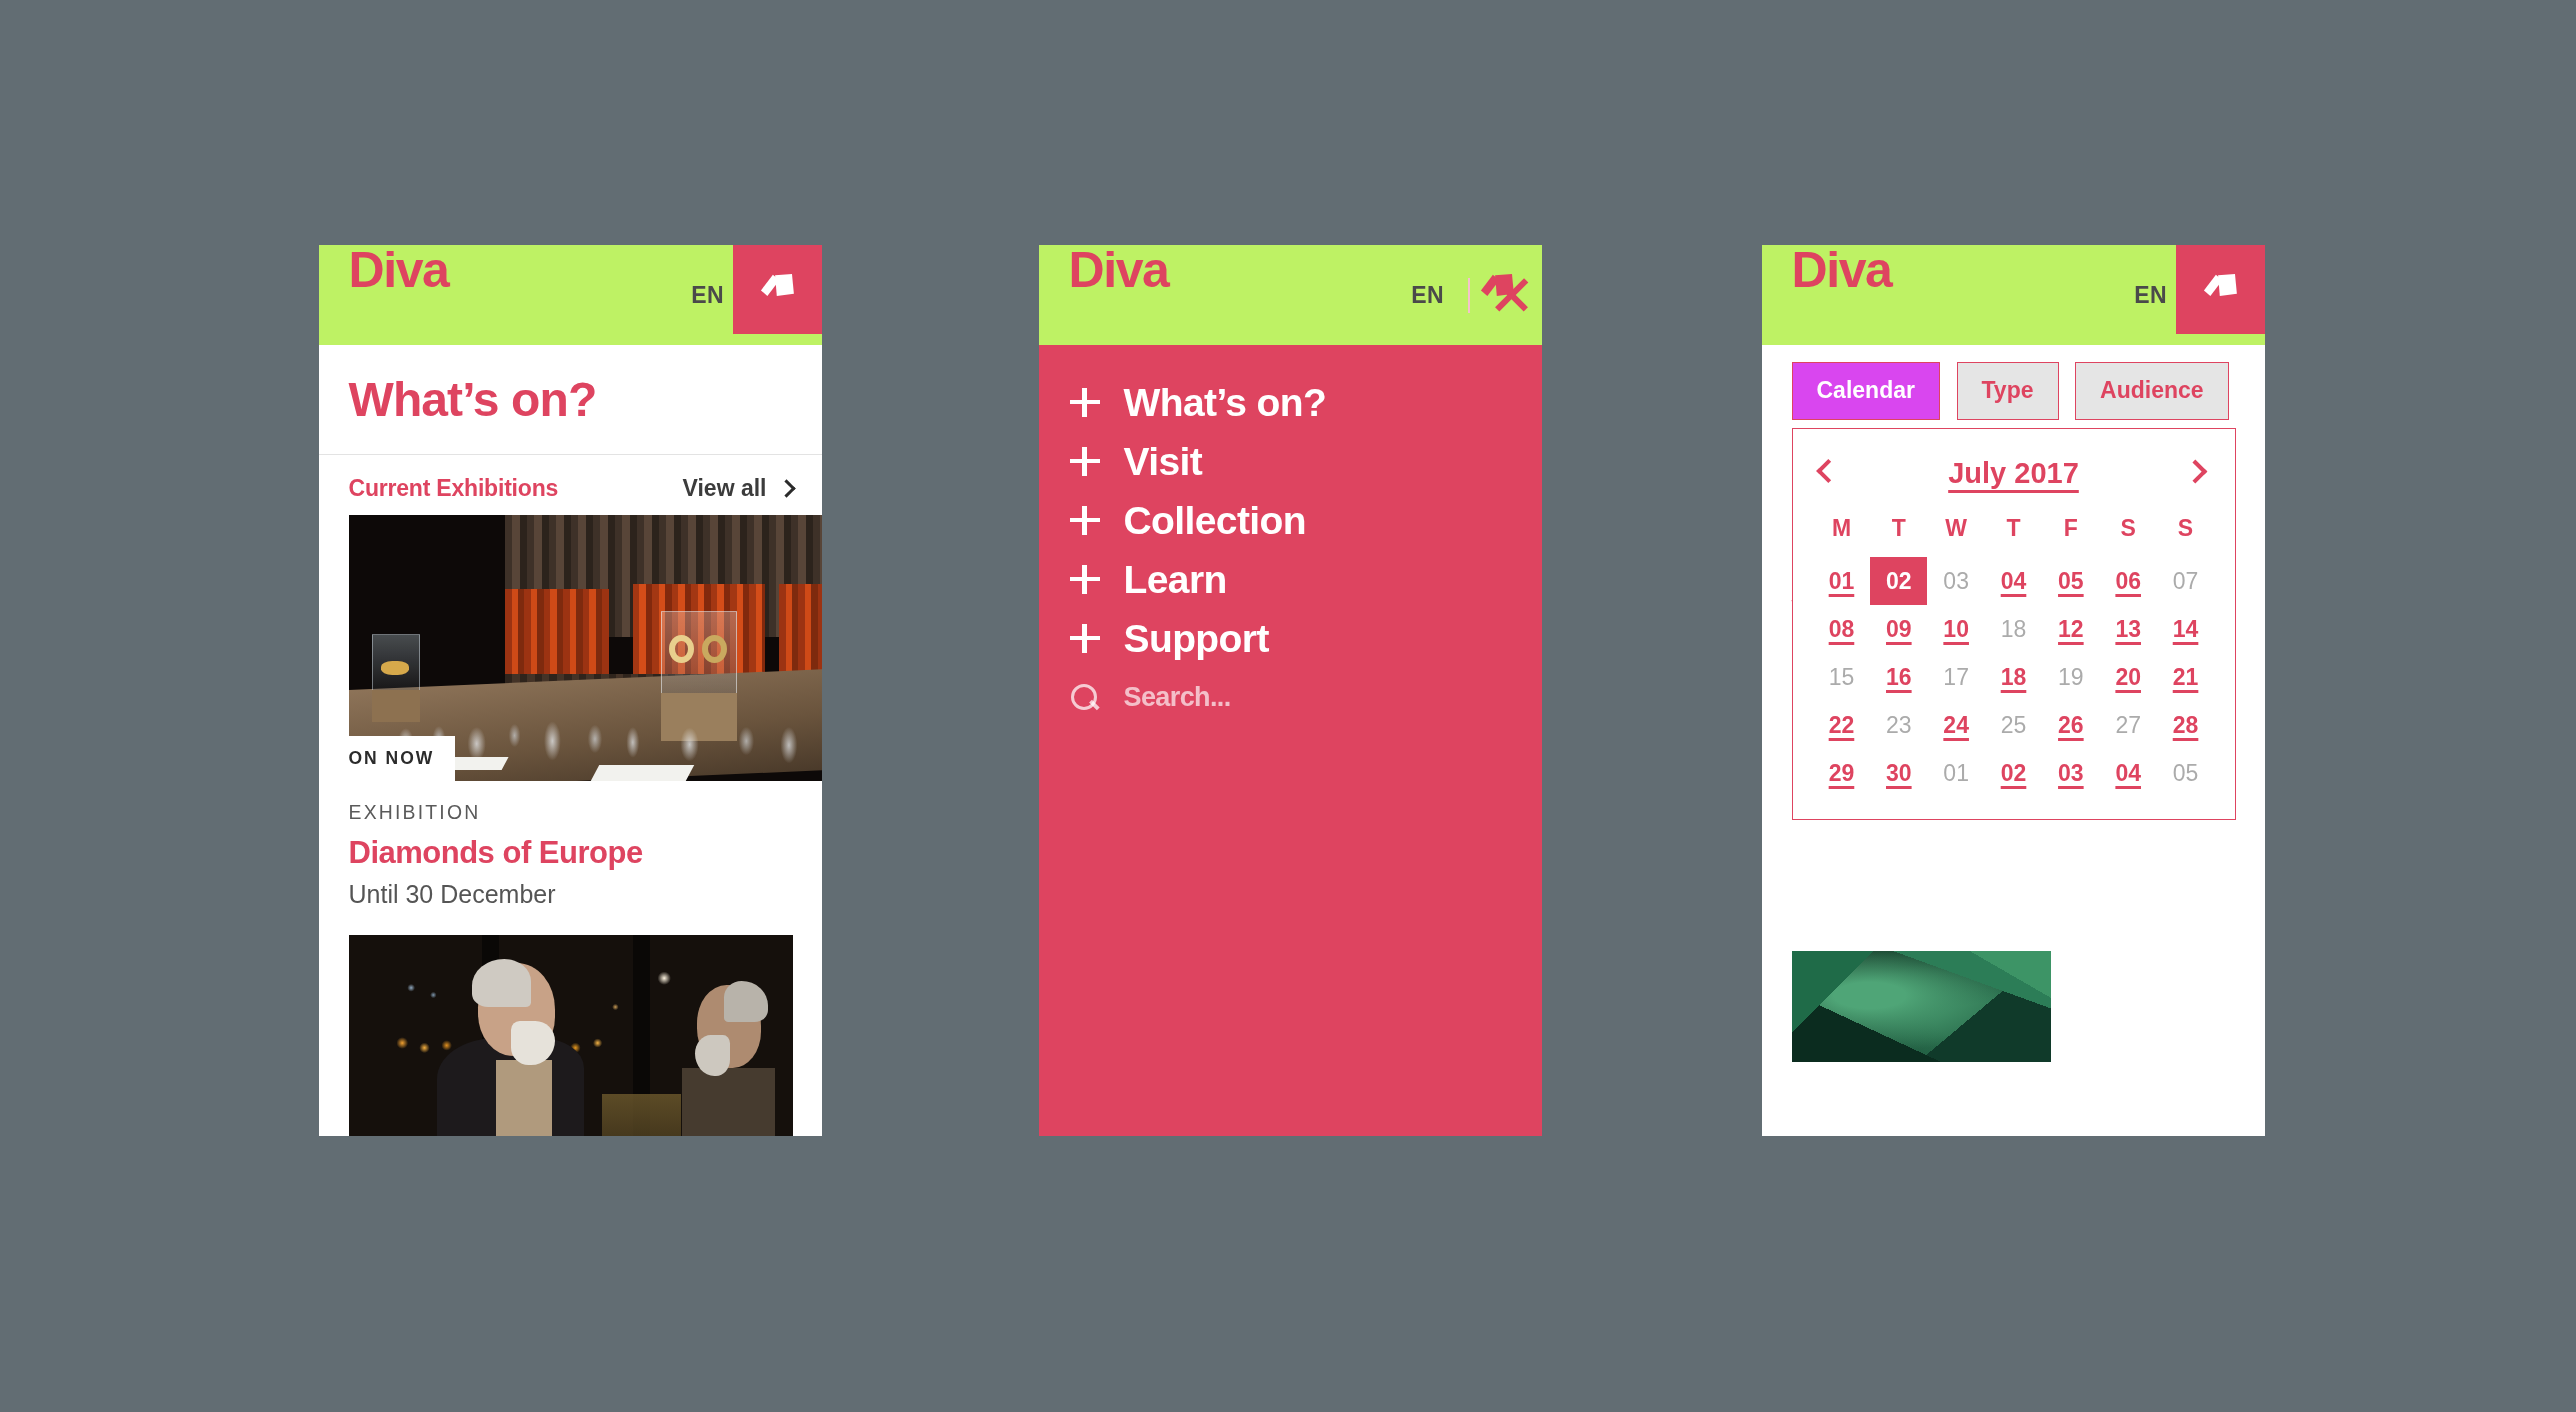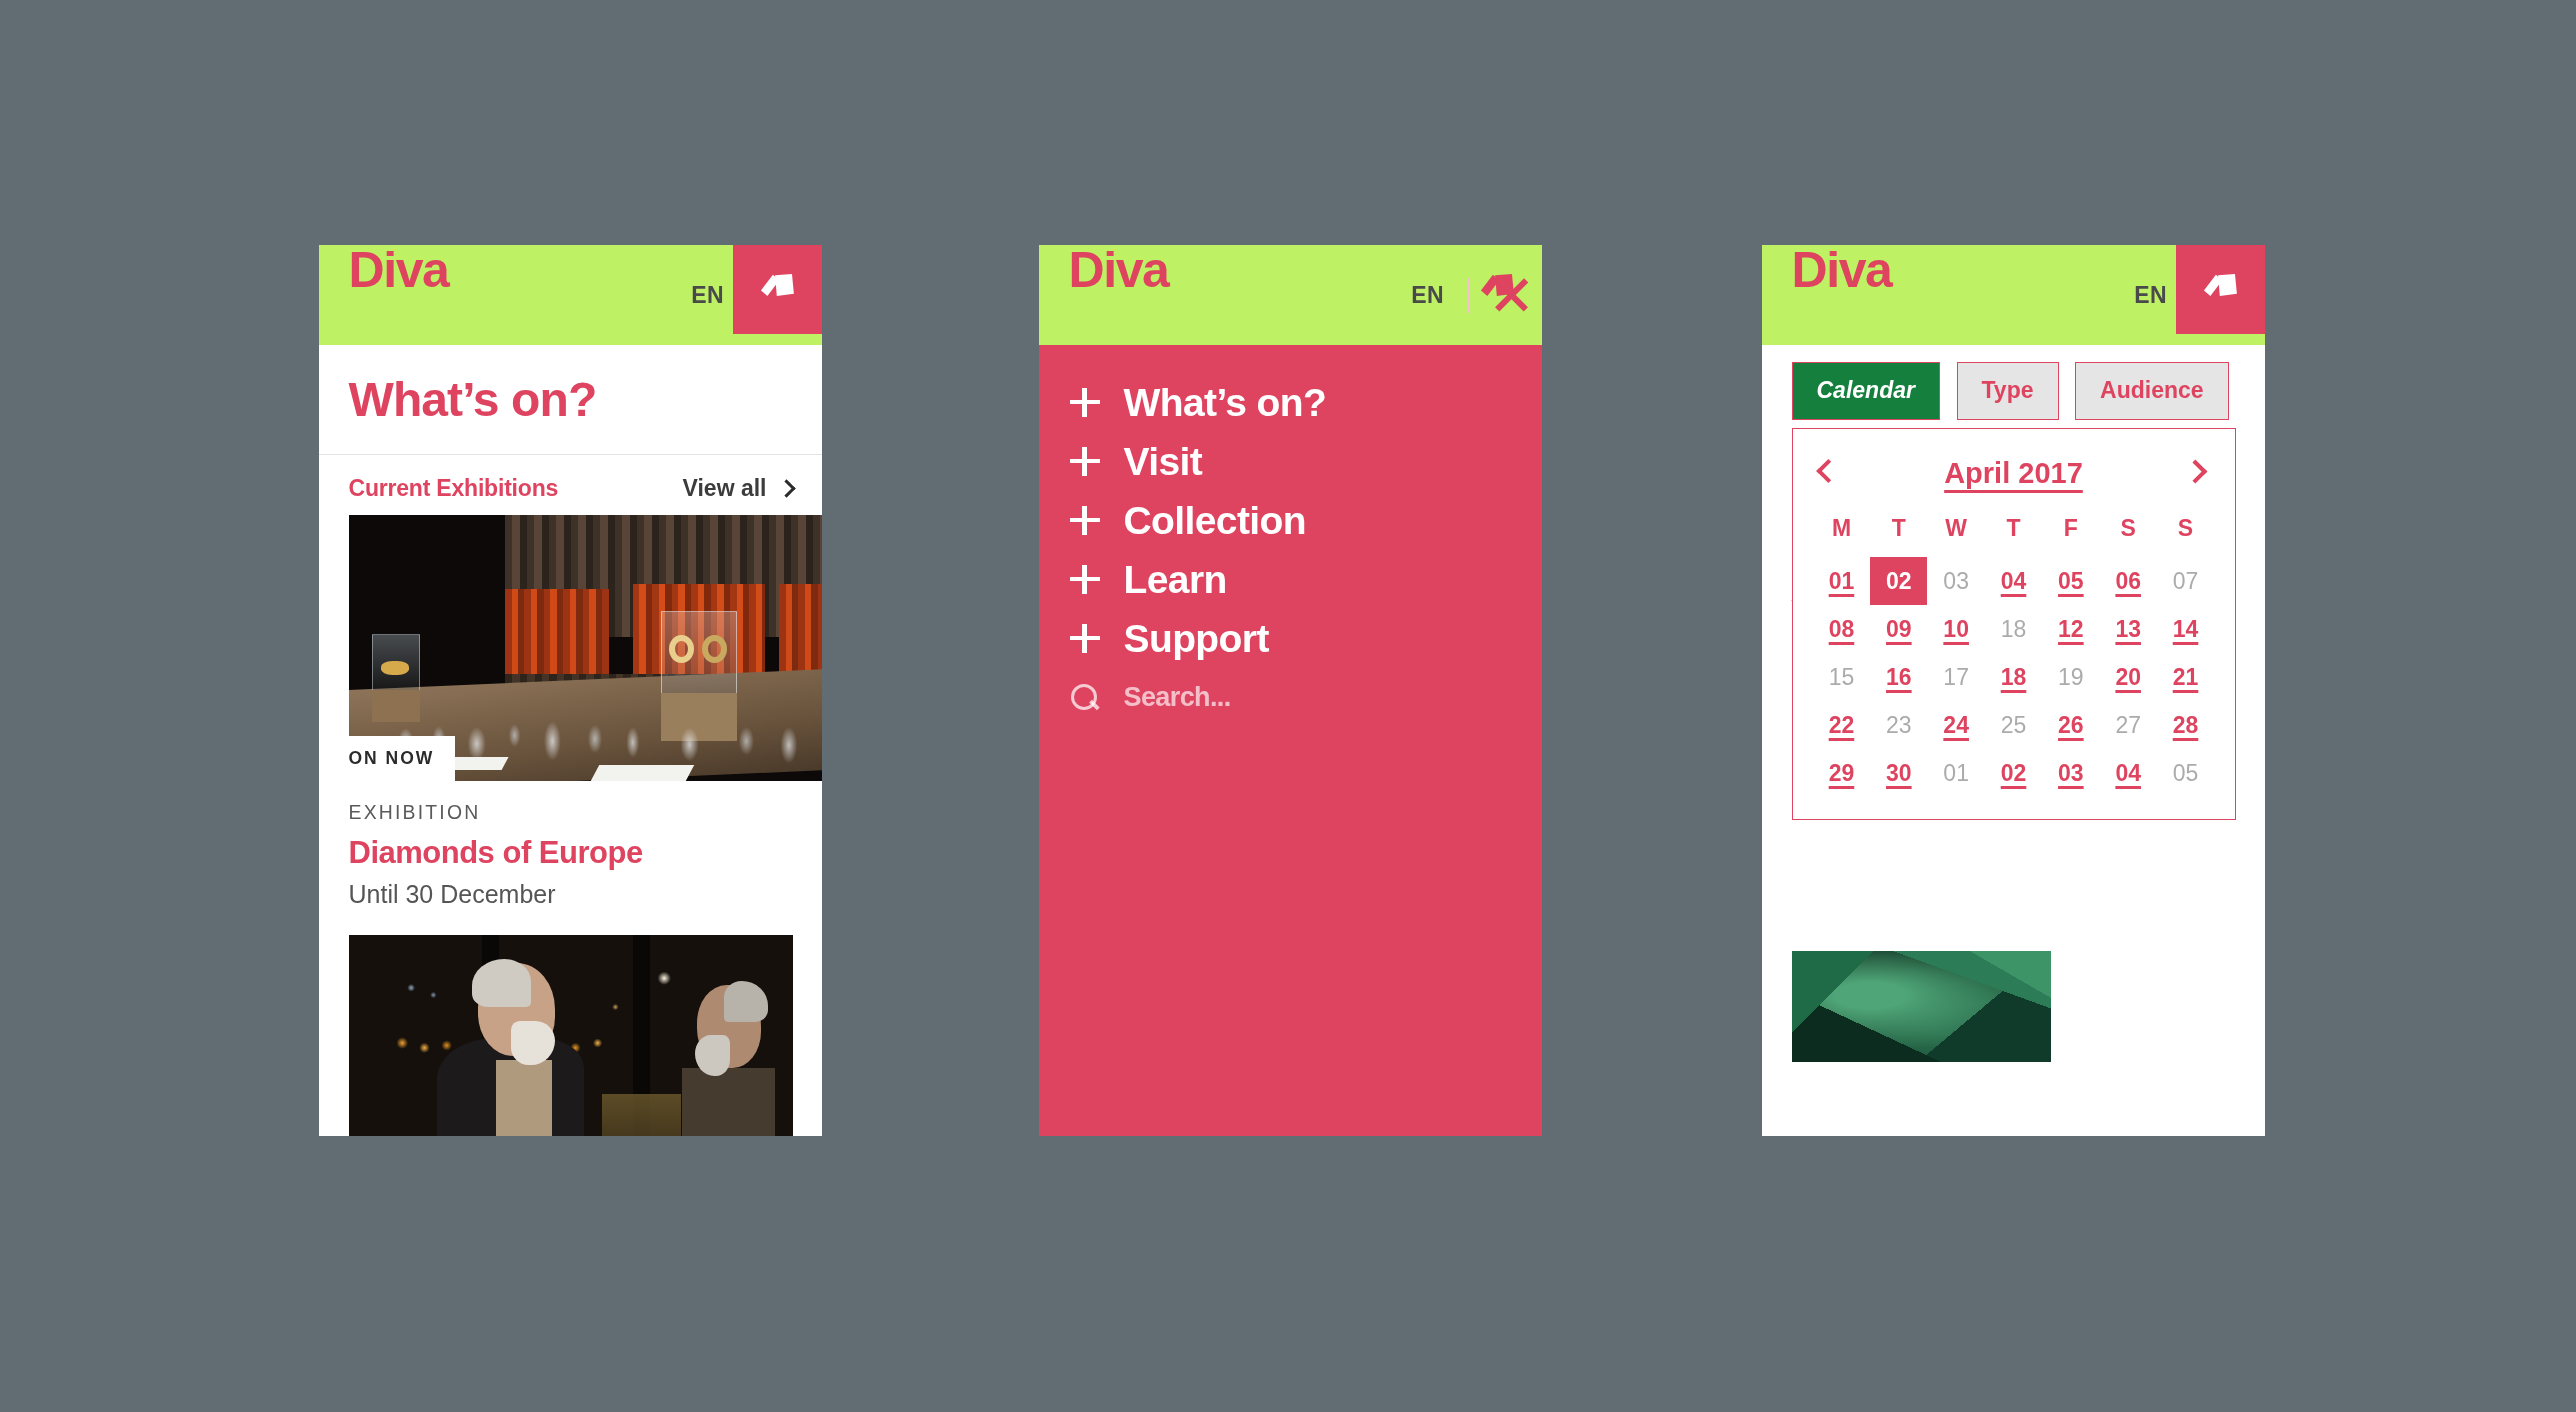--- a/index.html
+++ b/index.html
@@ -346,21 +346,21 @@
     padding: 16.6px 29.5px 18.5px 29.5px;
   }
   .filter-btn {
     font-size: 23px; font-weight: bold;
     padding: 14.8px 24px;
     border: 1.8px solid #DE4460;
     color: #DE4460;
     background: #e5e5e5;
     white-space: nowrap;
   }
-  .filter-btn.active { background: #15803d; color: #fff; font-style: italic; }
+  .filter-btn.active { background: #d946ef; color: #fff; }
 
   .hero-block {
     position: absolute; left: 29.5px; right: 29.5px; top: 305px;
   }
   .hero-title {
     font-size: 41px; font-weight: bold; color: #DE4460;
     line-height: 1.06; letter-spacing: -0.7px;
   }
   .hero-cta {
     display: inline-block; margin-top: 31px;
@@ -592,21 +592,21 @@
 
     <div class="emerald-photo">
       <div class="art-emerald"></div>
     </div>
 
     <div class="calendar">
       <div class="cal-head">
         <div class="cal-arrow prev">
             <i></i>
           </div>
-        <div class="cal-month">April 2017</div>
+        <div class="cal-month">July 2017</div>
         <div class="cal-arrow next">
             <i></i>
           </div>
       </div>
       <div class="cal-grid">
         <div class="dow">M</div>
         <div class="dow">T</div>
         <div class="dow">W</div>
         <div class="dow">T</div>
         <div class="dow">F</div>

